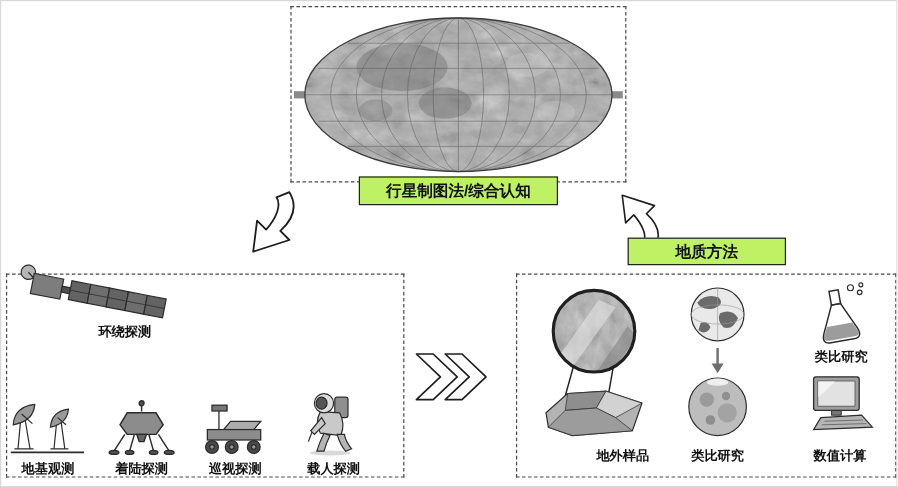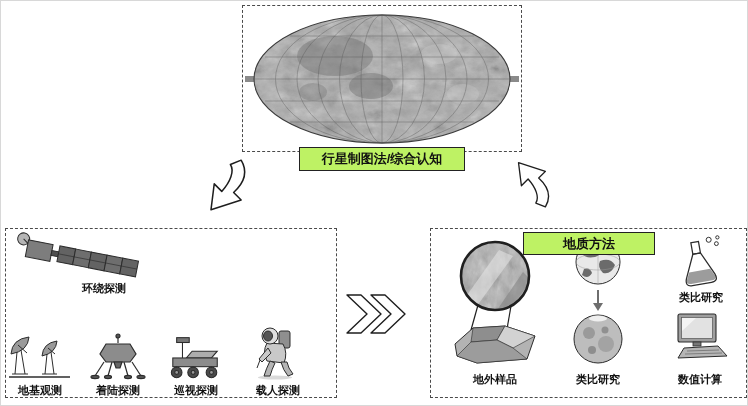--- a/index.html
+++ b/index.html
@@ -11,52 +11,52 @@
   .dashed-box { position:absolute; border:1.5px dashed #4a4a4a; background:#fff; }
   .label-box {
     position:absolute; border:1.2px solid #222; background:#bef264; z-index:5;
     font-weight:bold; color:#111; text-align:center;
     display:flex; align-items:center; justify-content:center;
     box-sizing:border-box; white-space:nowrap;
   }
   .main-label { left:298px; top:146px; width:166px; height:24px; font-size:13px; }
   .panel-title { height:23px; width:132px; font-size:13px; }
   .det-title { left:101px; top:215px; }
-  .geo-title { left:522px; top:231px; }
+  .geo-title { left:522px; top:197px; }
 
   .map-box { left:241px; top:4px; width:278px; height:145px; }
   .map-box svg { display:block; width:100%; height:100%; }
 
   .det-box { left:4px;   top:227px; width:330px; height:168px; }
   .geo-box { left:429px; top:227px; width:315px; height:168px; }
 
   .arrow { position:absolute; z-index:4; }
   .arrow-dl { left:196px; top:157px; width:56px;  height:56px; }
   .arrow-ul { left:506px; top:149px; width:48px;  height:60px; }
   .arrow-rr { left:344px; top:292px; width:62px;  height:42px; }
 
-  .orbital { position:absolute; left:8px; top:228px; width:170px; z-index:2; }
+  .orbital { position:absolute; left:8px; top:216px; width:170px; z-index:2; }
   .orbital svg { display:block; width:150px; height:54px; }
   .orbital .cap { margin-left:20px; margin-top:-2px; }
 
   .cap { font-size:11px; font-weight:bold; color:#111; text-align:center; white-space:nowrap; }
 
   .d-item { position:absolute; bottom:7px; width:74px; display:flex; flex-direction:column;
             align-items:center; justify-content:flex-end; z-index:2; }
   .d-item svg { display:block; }
   .d-item .cap { margin-top:3px; }
   .d-item-0 { left:2px; }  .d-item-1 { left:80px; }  .d-item-2 { left:158px; }  .d-item-3 { left:240px; }
 
   .g-icon { position:absolute; z-index:2; }
   .g-cap  { position:absolute; z-index:2; }
   .g-sample-icon   { left:446px; top:235px; width:96px; height:132px; }
   .g-globes-icon   { left:568px; top:236px; width:58px; height:130px; }
   .g-flask-icon    { left:672px; top:233px; width:54px; height:54px; }
   .g-computer-icon { left:668px; top:310px; width:62px; height:54px; }
-  .g-cap-sample   { left:444px; top:371px; width:100px; }
+  .g-cap-sample   { left:468px; top:371px; width:100px; }
   .g-cap-globes   { left:564px; top:371px; width:66px; }
   .g-cap-flask    { left:662px; top:289px; width:76px; }
   .g-cap-computer { left:660px; top:371px; width:78px; }
 </style>
 </head>
 <body>
 
 <div class="fig">
 
   <div class="dashed-box map-box">

